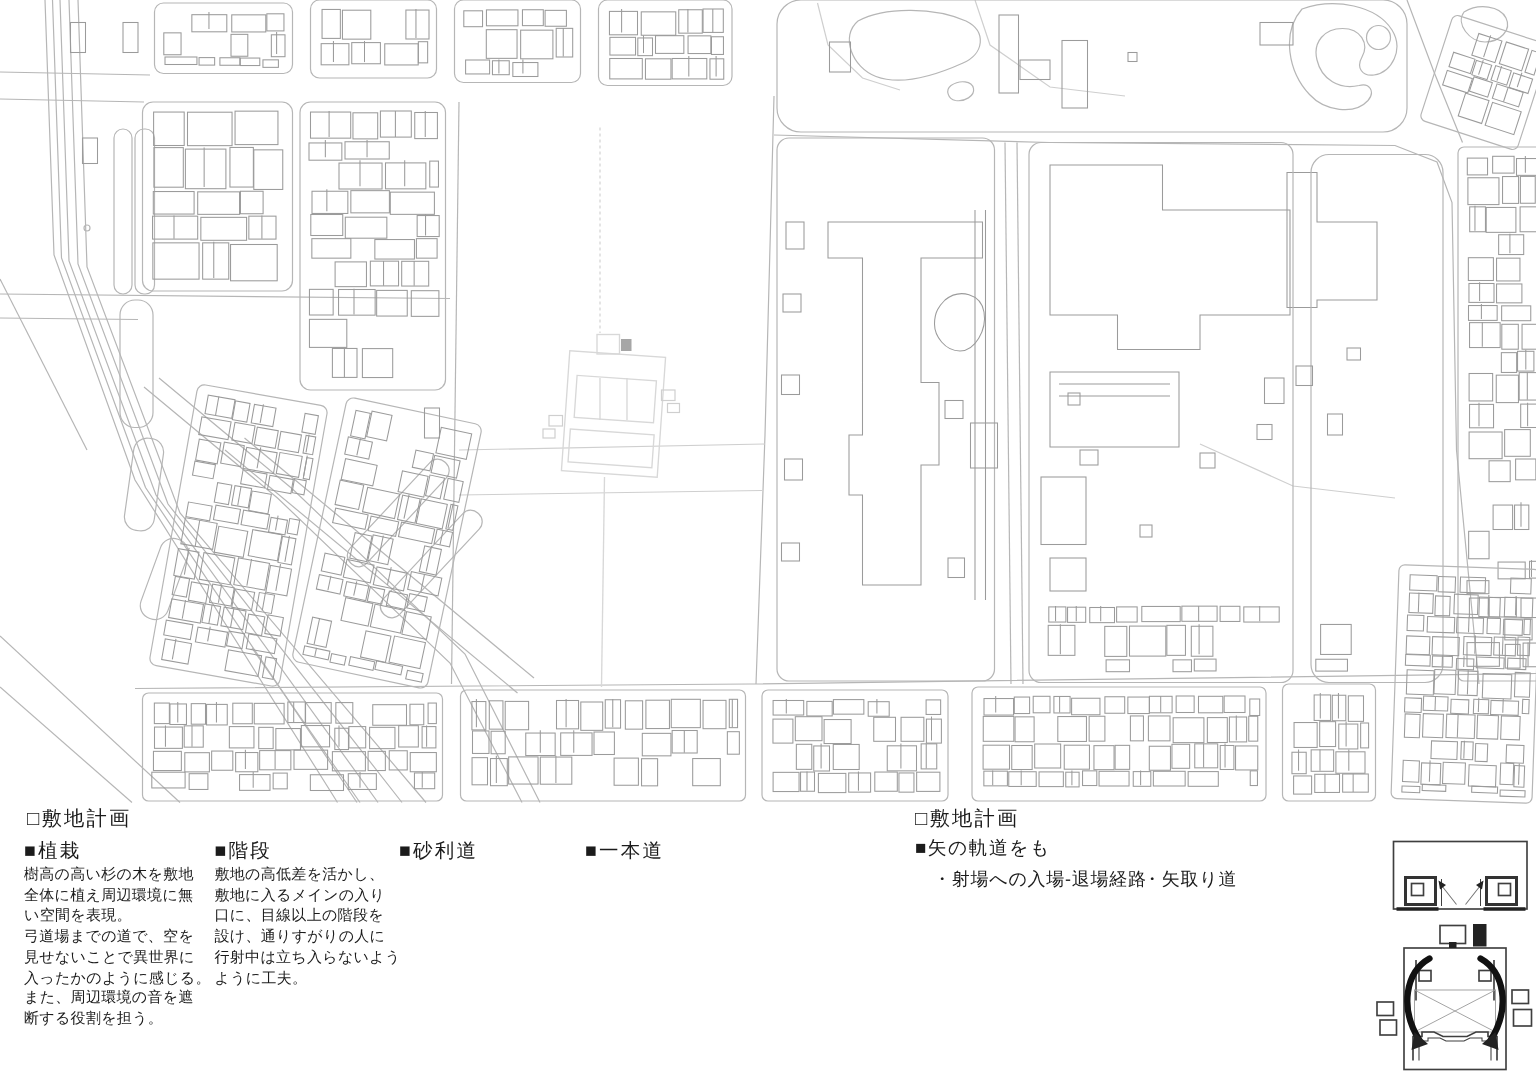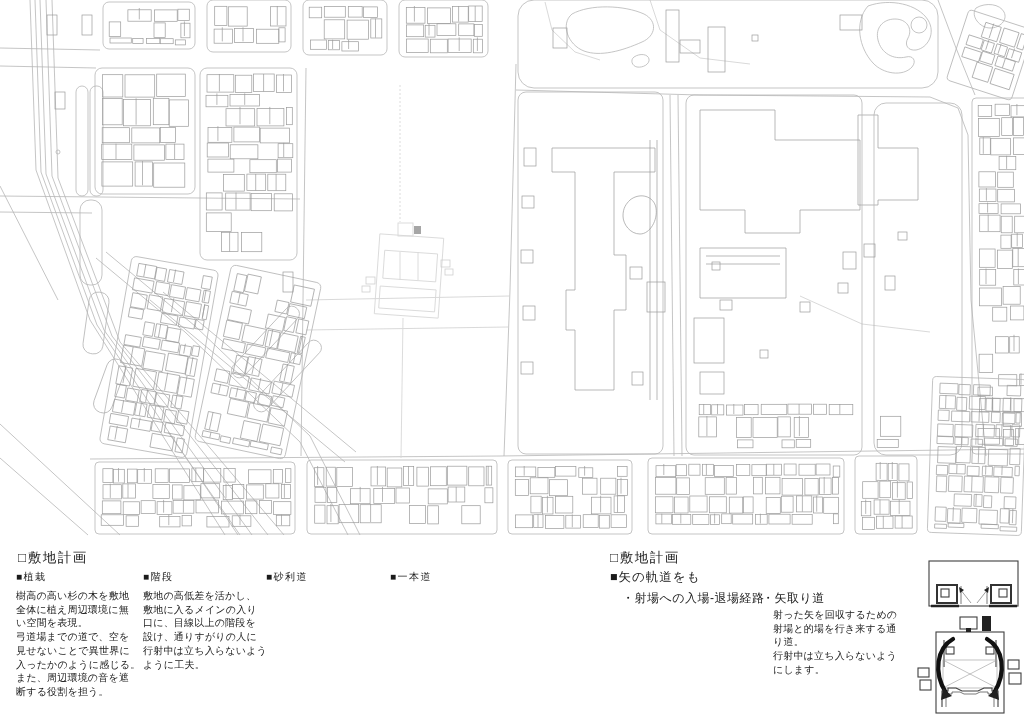--- a/index.html
+++ b/index.html
@@ -1,21 +1,21 @@
 <!DOCTYPE html>
 <html><head>
 <meta charset="utf-8">
 <style>
   html,body{margin:0;padding:0;background:#fff;}
   .sheet{position:relative;width:1024px;height:718px;background:#ffffff;overflow:hidden;
          font-family:"Liberation Sans","DejaVu Sans",sans-serif;}
   #map-svg{position:absolute;left:0;top:0;}
-  .txt{position:absolute;color:#1b1b1b;margin-top:12px;}
+  .txt{position:absolute;color:#1b1b1b;}
   .title{font-size:13.5px;letter-spacing:1.5px;}
-  .head{font-size:10px;letter-spacing:1.5px;}
+  .head{font-size:13px;letter-spacing:1.5px;}
   .sub{font-size:12.5px;letter-spacing:1px;}
   .bullet{font-size:12px;letter-spacing:.5px;}
   .body{font-size:10px;line-height:13.7px;white-space:pre-line;letter-spacing:.2px;}
   .diag{position:absolute;}
   .dl{fill:none;stroke:#3f3f3f;stroke-width:1.1;}
   .dl2{fill:none;stroke:#3f3f3f;stroke-width:.7;}
   .dmid{fill:none;stroke:#333;stroke-width:2;}
   .dthick{fill:none;stroke:#222;stroke-width:2.4;}
   .darr{fill:none;stroke:#777;stroke-width:.7;}
   .dfaint{fill:none;stroke:#9a9a9a;stroke-width:.6;}
@@ -807,25 +807,20 @@
   <div class="txt head" style="left:266px;top:558px">■砂利道</div>
 
   <div class="txt head" style="left:390px;top:558px">■一本道</div>
 
   <div class="txt title" style="left:610px;top:537px">□敷地計画</div>
   <div class="txt sub" style="left:610px;top:557px">■矢の軌道をも</div>
 
   <div class="txt bullet" style="left:622px;top:578px">・射場への入場-退場経路</div>
 
   <div class="txt bullet" style="left:762px;top:578px">・矢取り道</div>
-  <div class="txt body" style="left:773px;top:596px;width:155px">射った矢を回収するための
-射場と的場を行き来する通
-り道。
-行射中は立ち入らないよう
-にします。</div>
 
   <svg class="diag" style="left:927px;top:559px" width="94" height="52" viewBox="0 0 94 52">
     <rect x="2" y="2" width="89" height="45" class="dl"></rect>
     <rect x="10" y="26" width="20" height="18" class="dmid"></rect>
     <rect x="14" y="30" width="8" height="8" class="dl"></rect>
     <rect x="64" y="26" width="20" height="18" class="dmid"></rect>
     <rect x="72" y="30" width="8" height="8" class="dl"></rect>
     <path class="dthick" d="M4,47 H32 M62,47 H90"></path>
     <path class="dl2" d="M34,27 V45 M60,27 V45"></path>
     <path class="darr" d="M44,44 L33,30 M50,44 L61,30"></path>

